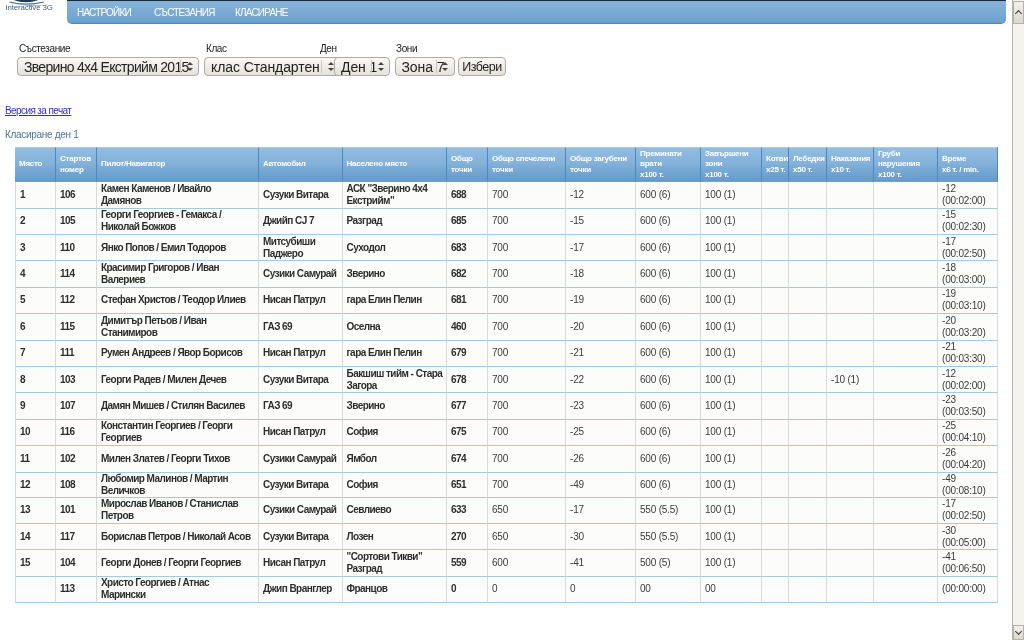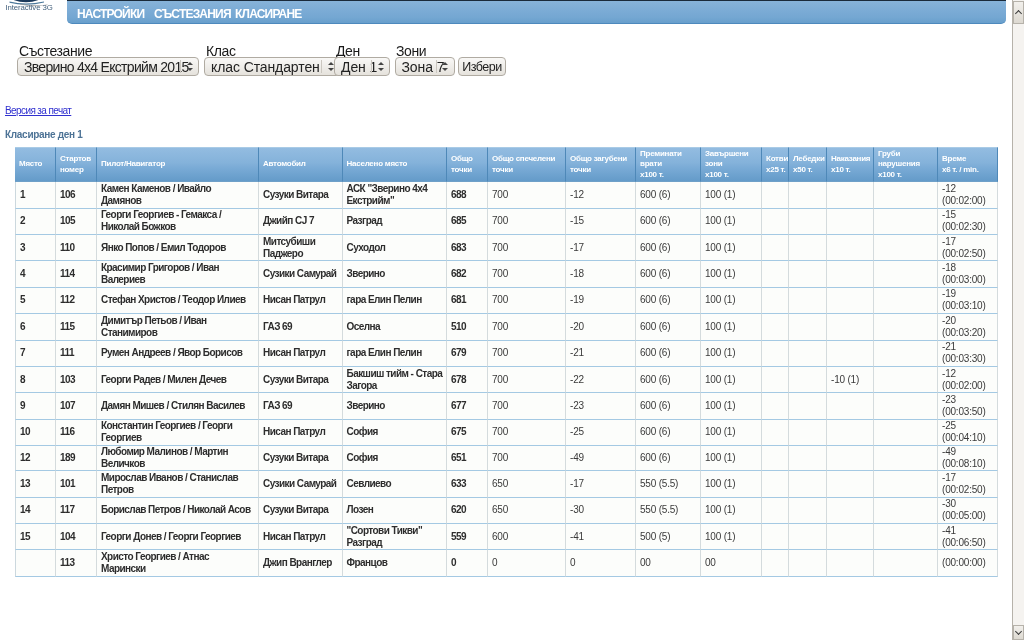--- a/index.html
+++ b/index.html
@@ -1,33 +1,33 @@
 <!DOCTYPE html>
 <html><head><meta charset="utf-8">
 <style>
 *{box-sizing:border-box;margin:0;padding:0}
 html,body{width:1024px;height:640px;overflow:hidden;background:#fff;font-family:"Liberation Sans",sans-serif}
 .abs{position:absolute}
 
 #nav{left:67px;top:0;width:939px;height:24px;border-radius:0 0 5px 5px;
  background:linear-gradient(180deg,#87b3d9 0%,#7babd5 45%,#74a7d2 75%,#689fcc 100%);
  border-top:1px solid #1a2a3a;border-bottom:1px solid #4d89bd;}
-.nitem{position:absolute;top:6px;font-size:12px;font-weight:bold;color:#fff;letter-spacing:-0.8px;white-space:nowrap}
+.nitem{position:absolute;top:6px;font-size:10px;font-weight:normal;color:#fff;letter-spacing:-0.8px;white-space:nowrap}
 
-.lbl{position:absolute;top:43px;font-size:14px;color:#1a1a1a;letter-spacing:-0.4px;white-space:nowrap}
+.lbl{position:absolute;top:43px;font-size:10px;color:#1a1a1a;letter-spacing:-0.4px;white-space:nowrap}
 .sel{position:absolute;top:56.5px;height:19.5px;border:1px solid #b0aba2;border-radius:4px;
  background:linear-gradient(180deg,#f9f8f6,#eeece8 55%,#e5e2dc);color:#222;font-size:14px;letter-spacing:-0.1px;white-space:nowrap}
 .sel .tx{position:absolute;left:6px;top:2px;line-height:15px}
 .spin{position:absolute;right:0;top:2px;bottom:2px;width:18px;border-left:1px solid #cbc7c0}
 .spin:before{content:"";position:absolute;left:5.5px;top:2px;border:3px solid transparent;border-bottom:3.5px solid #454545;border-top:none}
 .spin:after{content:"";position:absolute;left:5.5px;bottom:2px;border:3px solid transparent;border-top:3.5px solid #454545;border-bottom:none}
 #btn{position:absolute;left:458px;top:56.5px;width:48px;height:19.5px;border:1px solid #b0aba2;border-radius:4px;
  background:linear-gradient(180deg,#f9f8f6,#eeece8 55%,#e5e2dc);color:#222;font-size:12.5px;text-align:center;line-height:18px;letter-spacing:-0.5px}
 #plink{left:5px;top:105px;font-size:10px;color:#3030cf;text-decoration:underline;letter-spacing:-0.6px}
-#head1{left:5px;top:129px;font-size:10px;font-weight:bold;color:#4d7396;letter-spacing:-0.3px}
+#head1{left:5px;top:129px;font-size:10px;font-weight:normal;color:#4d7396;letter-spacing:-0.3px}
 
 #tbl{left:15px;top:147px;border-collapse:separate;border-spacing:0;table-layout:fixed;width:983px}
 #tbl th{background:linear-gradient(180deg,#93bce1 0%,#84b2da 45%,#7aabd6 60%,#649bc9 100%);
  border-top:1px solid #a9cbe6;border-right:1px solid #4e88b8;border-bottom:1px solid #6fa0c8;
  color:#fff;font-size:8px;font-weight:bold;letter-spacing:-0.25px;text-align:left;vertical-align:middle;padding:1px 1px 1px 4px;line-height:10.4px;height:35px;white-space:nowrap;overflow:hidden}
 #tbl td{border-right:1px solid #d4dbdd;border-bottom:1px solid #a4c9e3;background:#fcfdfb;
  font-size:10px;color:#3a3a3a;vertical-align:middle;padding:0 1px 0 4px;line-height:12px;letter-spacing:-0.2px;white-space:nowrap;overflow:hidden}
 #tbl td.b{font-weight:bold;color:#2d2d2d;letter-spacing:-0.55px}
 #tbl td.fc{border-left:1px solid #ccd8de}
 
@@ -41,21 +41,21 @@
  <path d="M20 3.8 Q 34 6.6 47.5 4.4 L 47.5 5.1 Q 34 7.4 20 4.6 Z" fill="#909090" opacity="0.85"></path>
  <text x="5.5" y="10.3" font-family="Liberation Sans" font-size="7.8" fill="#44617d" letter-spacing="-0.1">Interactive 3G</text>
 </svg>
 <div id="nav" class="abs">
  <span class="nitem" style="left:10px">НАСТРОЙКИ</span>
  <span class="nitem" style="left:87px">СЪСТЕЗАНИЯ</span>
  <span class="nitem" style="left:168px">КЛАСИРАНЕ</span>
 </div>
 <div class="lbl" style="left:19px">Състезание</div>
 <div class="lbl" style="left:206px">Клас</div>
-<div class="lbl" style="left:336px">Ден</div>
+<div class="lbl" style="left:320px">Ден</div>
 <div class="lbl" style="left:396px">Зони</div>
 <div class="sel" style="left:17px;width:182px">
     <span class="tx" style="letter-spacing:-0.7px">Зверино 4x4 Екстрийм 2015</span>
     <span class="spin"></span>
   </div>
 <div class="sel" style="left:204px;width:136px">
     <span class="tx">клас Стандартен</span>
     <span class="spin"></span>
   </div>
 <div class="sel" style="left:334px;width:56px">
@@ -191,21 +191,21 @@
         <td></td>
         <td></td>
         <td>-19<br>(00:03:10)</td>
       </tr>
 <tr style="height:26.4px">
         <td class="b fc">6</td>
         <td class="b">115</td>
         <td class="b">Димитър Петьов / Иван<br>Станимиров</td>
         <td class="b">ГАЗ 69</td>
         <td class="b">Оселна</td>
-        <td class="b">510</td>
+        <td class="b">460</td>
         <td>700</td>
         <td>-20</td>
         <td>600 (6)</td>
         <td>100 (1)</td>
         <td></td>
         <td></td>
         <td></td>
         <td></td>
         <td>-20<br>(00:03:20)</td>
       </tr>
@@ -270,23 +270,40 @@
         <td>700</td>
         <td>-25</td>
         <td>600 (6)</td>
         <td>100 (1)</td>
         <td></td>
         <td></td>
         <td></td>
         <td></td>
         <td>-25<br>(00:04:10)</td>
       </tr>
+<tr style="height:26.4px">
+        <td class="b fc">11</td>
+        <td class="b">102</td>
+        <td class="b">Милен Златев / Георги Тихов</td>
+        <td class="b">Сузики Самурай</td>
+        <td class="b">Ямбол</td>
+        <td class="b">674</td>
+        <td>700</td>
+        <td>-26</td>
+        <td>600 (6)</td>
+        <td>100 (1)</td>
+        <td></td>
+        <td></td>
+        <td></td>
+        <td></td>
+        <td>-26<br>(00:04:20)</td>
+      </tr>
 <tr style="height:21px">
         <td class="b fc">12</td>
-        <td class="b">189</td>
+        <td class="b">108</td>
         <td class="b">Любомир Малинов / Мартин<br>Величков</td>
         <td class="b">Сузуки Витара</td>
         <td class="b">София</td>
         <td class="b">651</td>
         <td>700</td>
         <td>-49</td>
         <td>600 (6)</td>
         <td>100 (1)</td>
         <td></td>
         <td></td>
@@ -310,21 +327,21 @@
         <td></td>
         <td></td>
         <td>-17<br>(00:02:50)</td>
       </tr>
 <tr style="height:26.4px">
         <td class="b fc">14</td>
         <td class="b">117</td>
         <td class="b">Борислав Петров / Николай Асов</td>
         <td class="b">Сузуки Витара</td>
         <td class="b">Лозен</td>
-        <td class="b">620</td>
+        <td class="b">270</td>
         <td>650</td>
         <td>-30</td>
         <td>550 (5.5)</td>
         <td>100 (1)</td>
         <td></td>
         <td></td>
         <td></td>
         <td></td>
         <td>-30<br>(00:05:00)</td>
       </tr>

